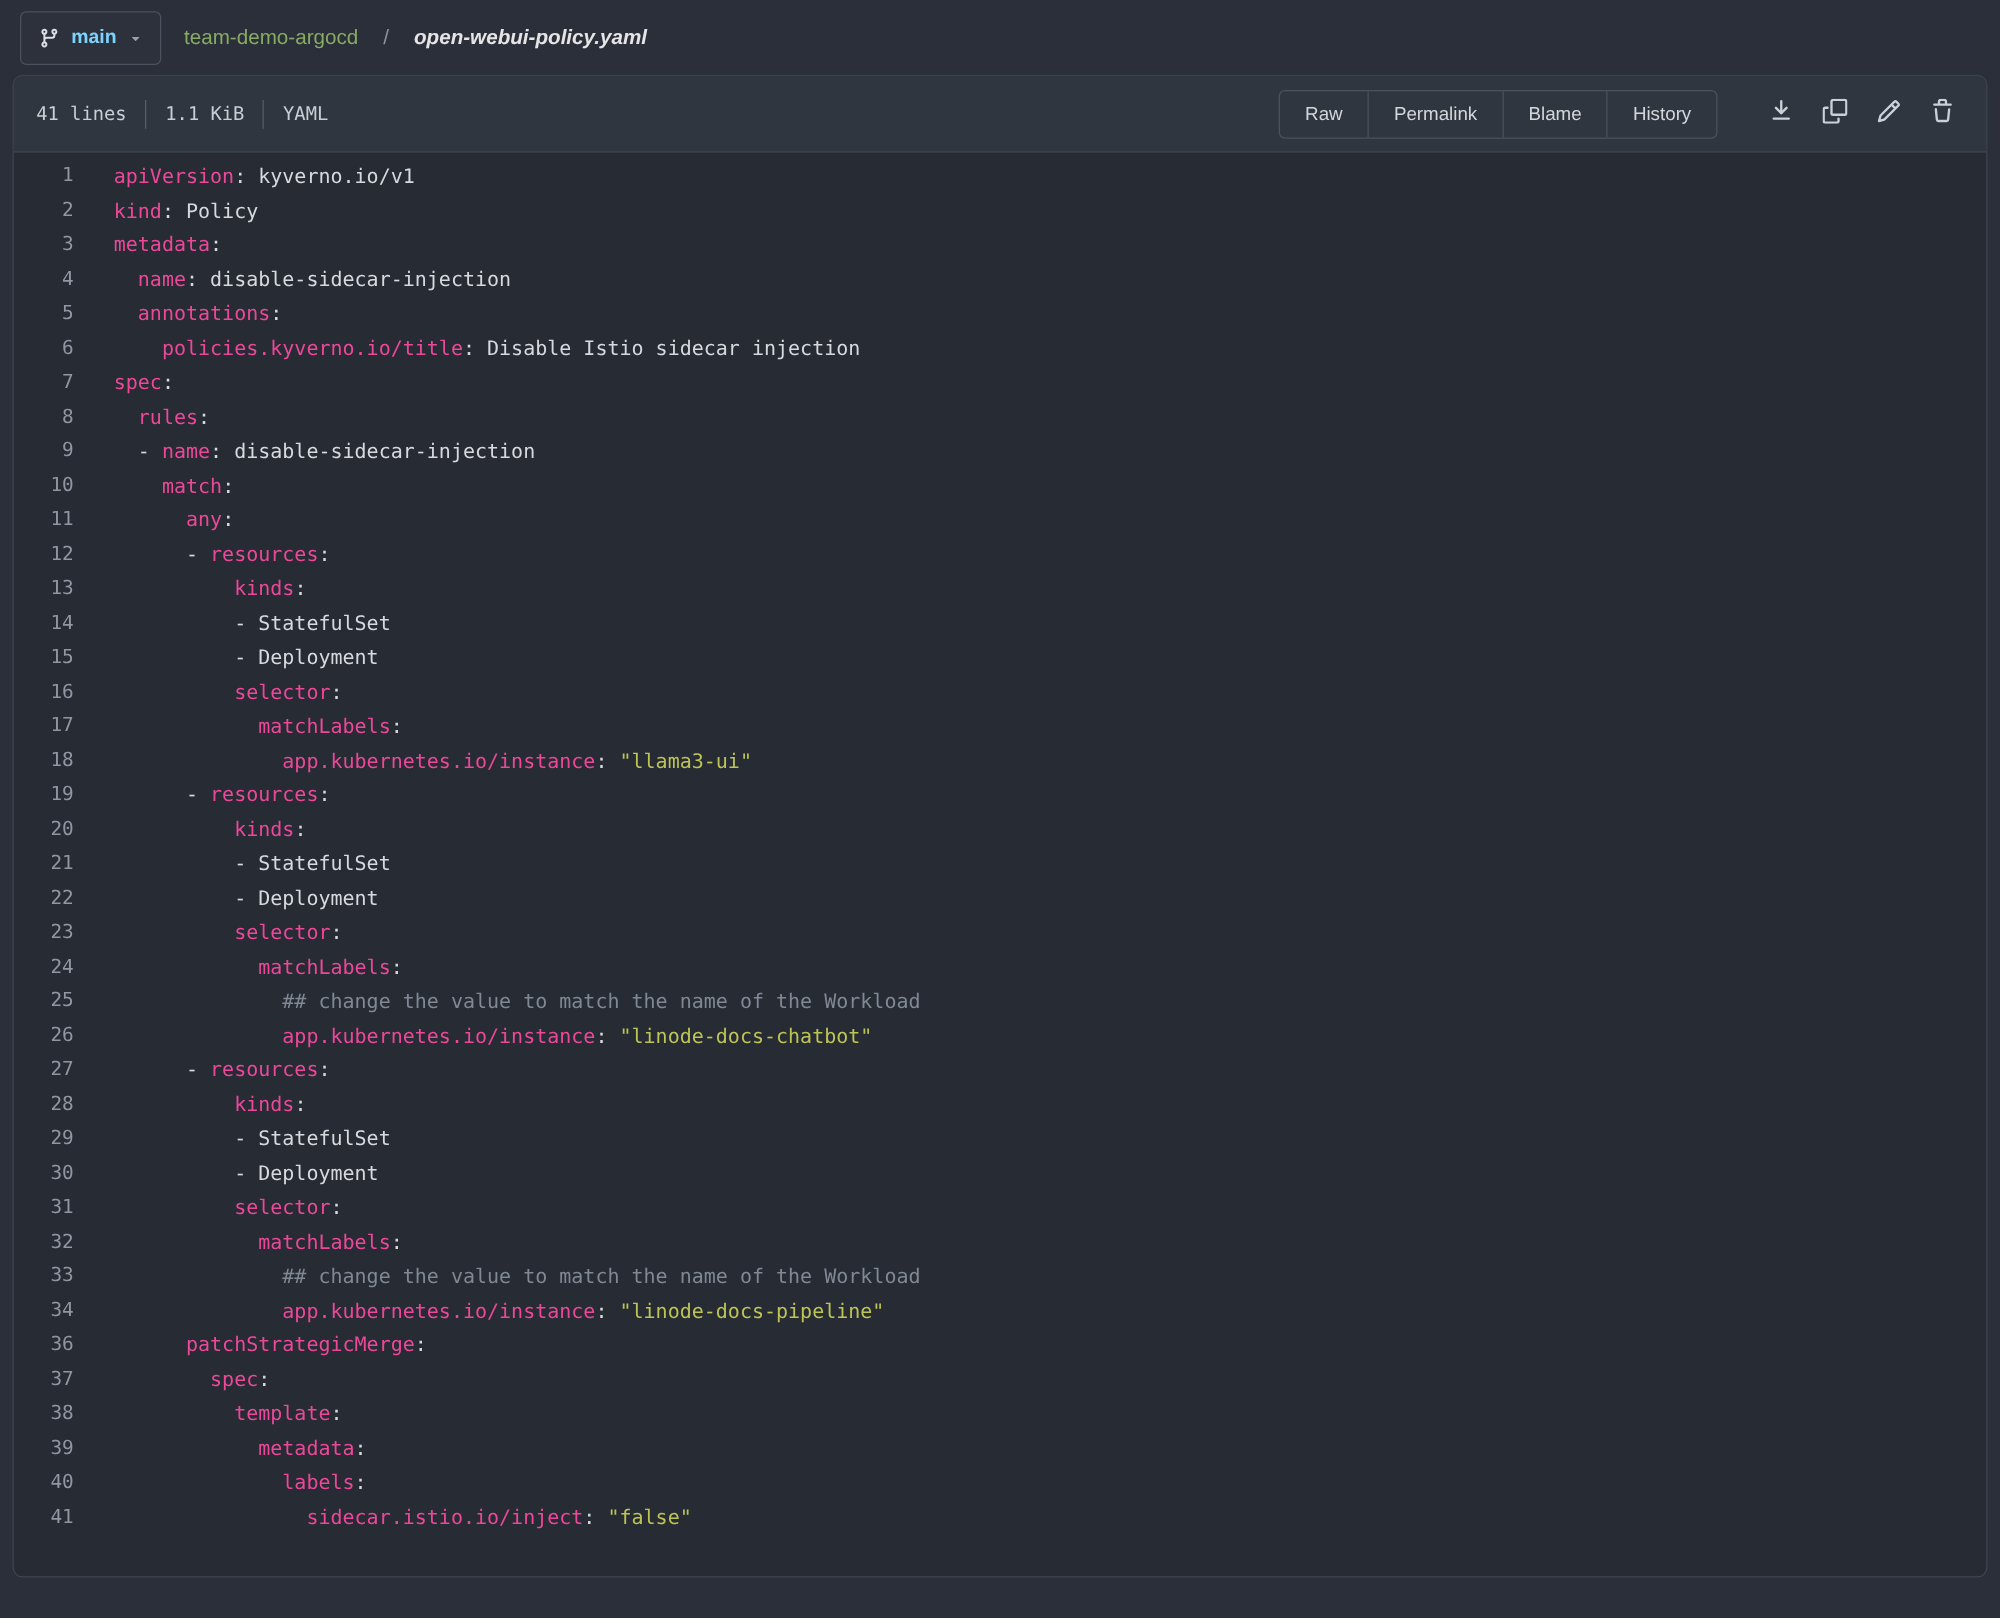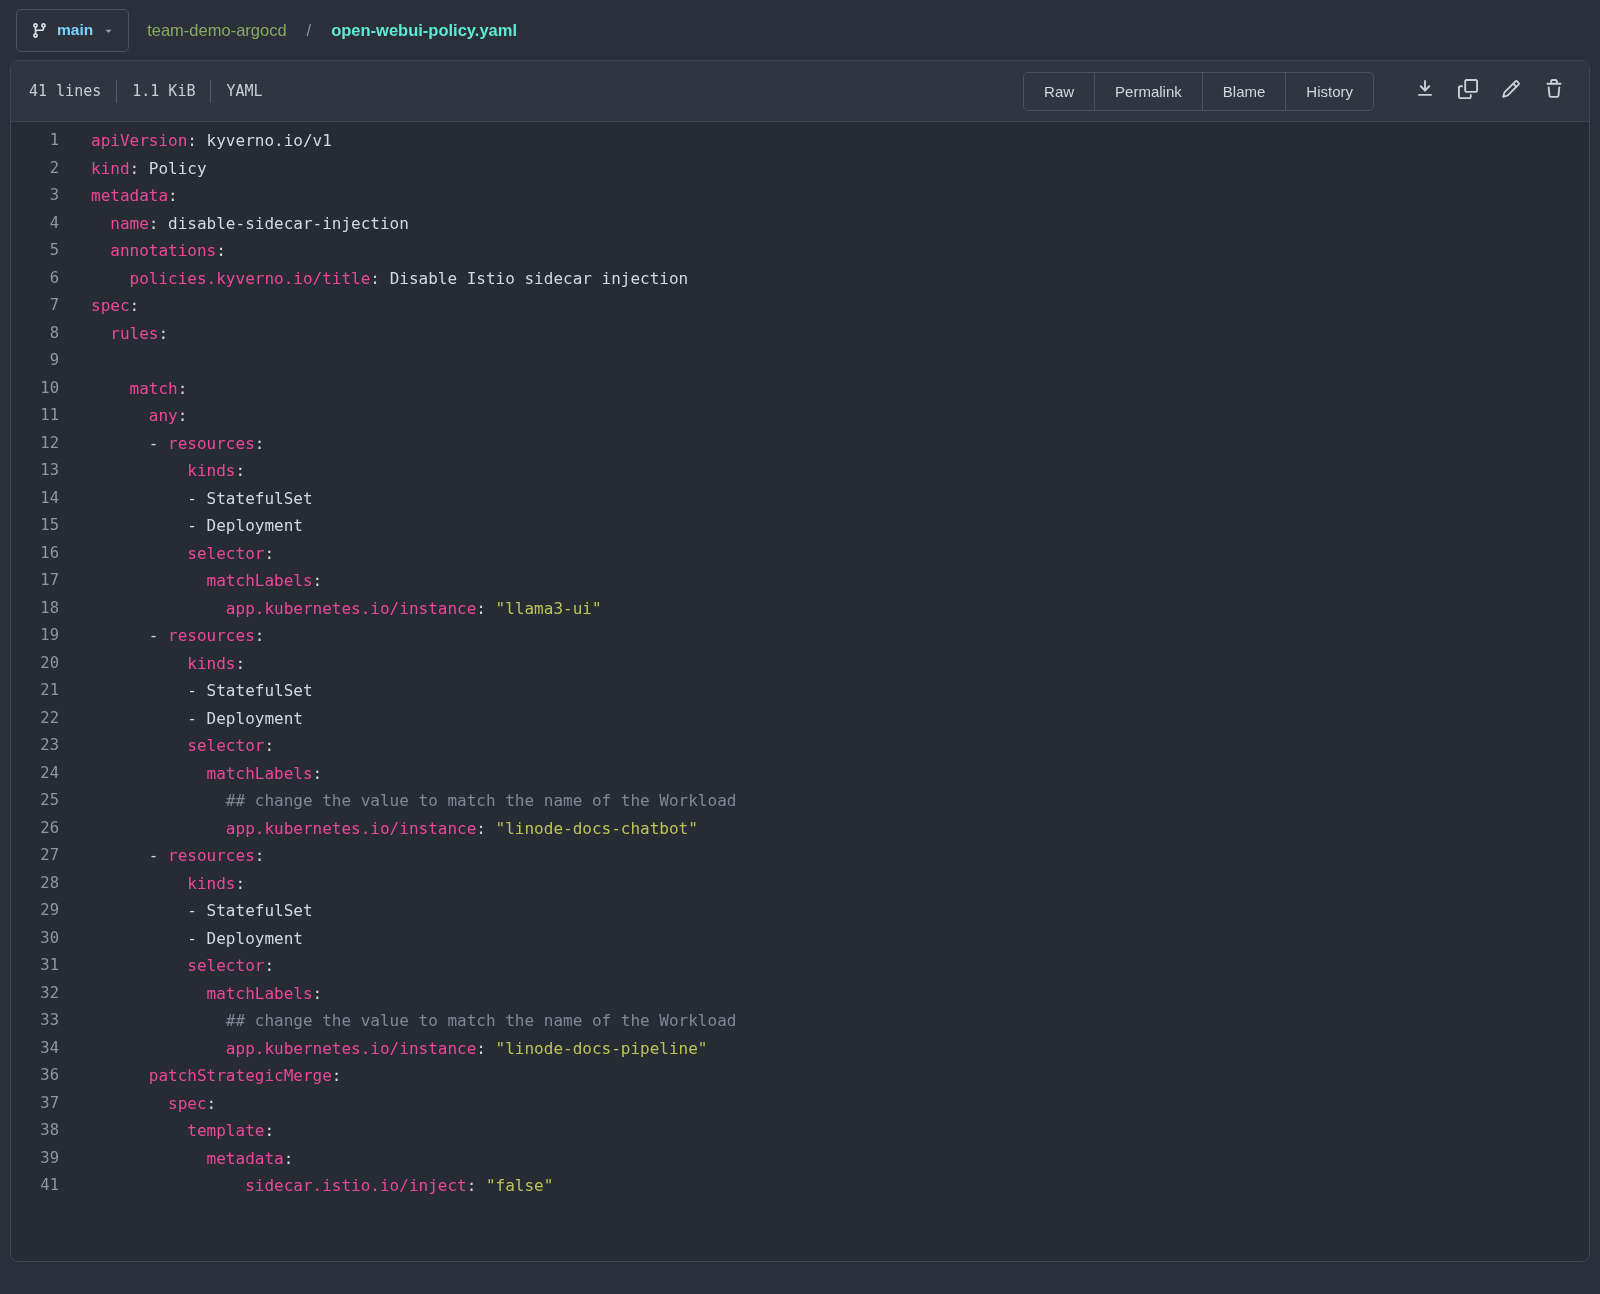--- a/index.html
+++ b/index.html
@@ -36,21 +36,21 @@
   }
   .branch-btn svg { display:block; }
   .breadcrumb {
     display:flex;
     align-items:flex-end;
     gap:20px;
     font-size:16.5px;
   }
   .breadcrumb a.repo { color:#87ab63; text-decoration:none; cursor:pointer; }
   .breadcrumb .sep { color:#8d93a0; }
-  .breadcrumb .fname { color:#5eead4; font-weight:700; }
+  .breadcrumb .fname { color:#e5e5e5; font-weight:700;font-style:italic; }
 
   
   .panel {
     margin:0 10px;
     height:1202px;
     background:#262b34;
     border:1px solid #3f4551;
     border-radius:8px;
     overflow:hidden;
   }
@@ -238,20 +238,21 @@
       <div class="row">
         <a class="ln">7</a>
         <span class="lc"><span class="tok-k">spec</span><span class="tok-t">:</span></span>
       </div>
       <div class="row">
         <a class="ln">8</a>
         <span class="lc"><span class="tok-t">  </span><span class="tok-k">rules</span><span class="tok-t">:</span></span>
       </div>
       <div class="row">
         <a class="ln">9</a>
+        <span class="lc"><span class="tok-t">  - </span><span class="tok-k">name</span><span class="tok-t">: disable-sidecar-injection</span></span>
       </div>
       <div class="row">
         <a class="ln">10</a>
         <span class="lc"><span class="tok-t">    </span><span class="tok-k">match</span><span class="tok-t">:</span></span>
       </div>
       <div class="row">
         <a class="ln">11</a>
         <span class="lc"><span class="tok-t">      </span><span class="tok-k">any</span><span class="tok-t">:</span></span>
       </div>
       <div class="row">
@@ -356,17 +357,21 @@
       </div>
       <div class="row">
         <a class="ln">38</a>
         <span class="lc"><span class="tok-t">          </span><span class="tok-k">template</span><span class="tok-t">:</span></span>
       </div>
       <div class="row">
         <a class="ln">39</a>
         <span class="lc"><span class="tok-t">            </span><span class="tok-k">metadata</span><span class="tok-t">:</span></span>
       </div>
       <div class="row">
+        <a class="ln">40</a>
+        <span class="lc"><span class="tok-t">              </span><span class="tok-k">labels</span><span class="tok-t">:</span></span>
+      </div>
+      <div class="row">
         <a class="ln">41</a>
         <span class="lc"><span class="tok-t">                </span><span class="tok-k">sidecar.istio.io/inject</span><span class="tok-t">: </span><span class="tok-s">"false"</span></span>
       </div>
     </div>
 </div>
 
 </body></html>

